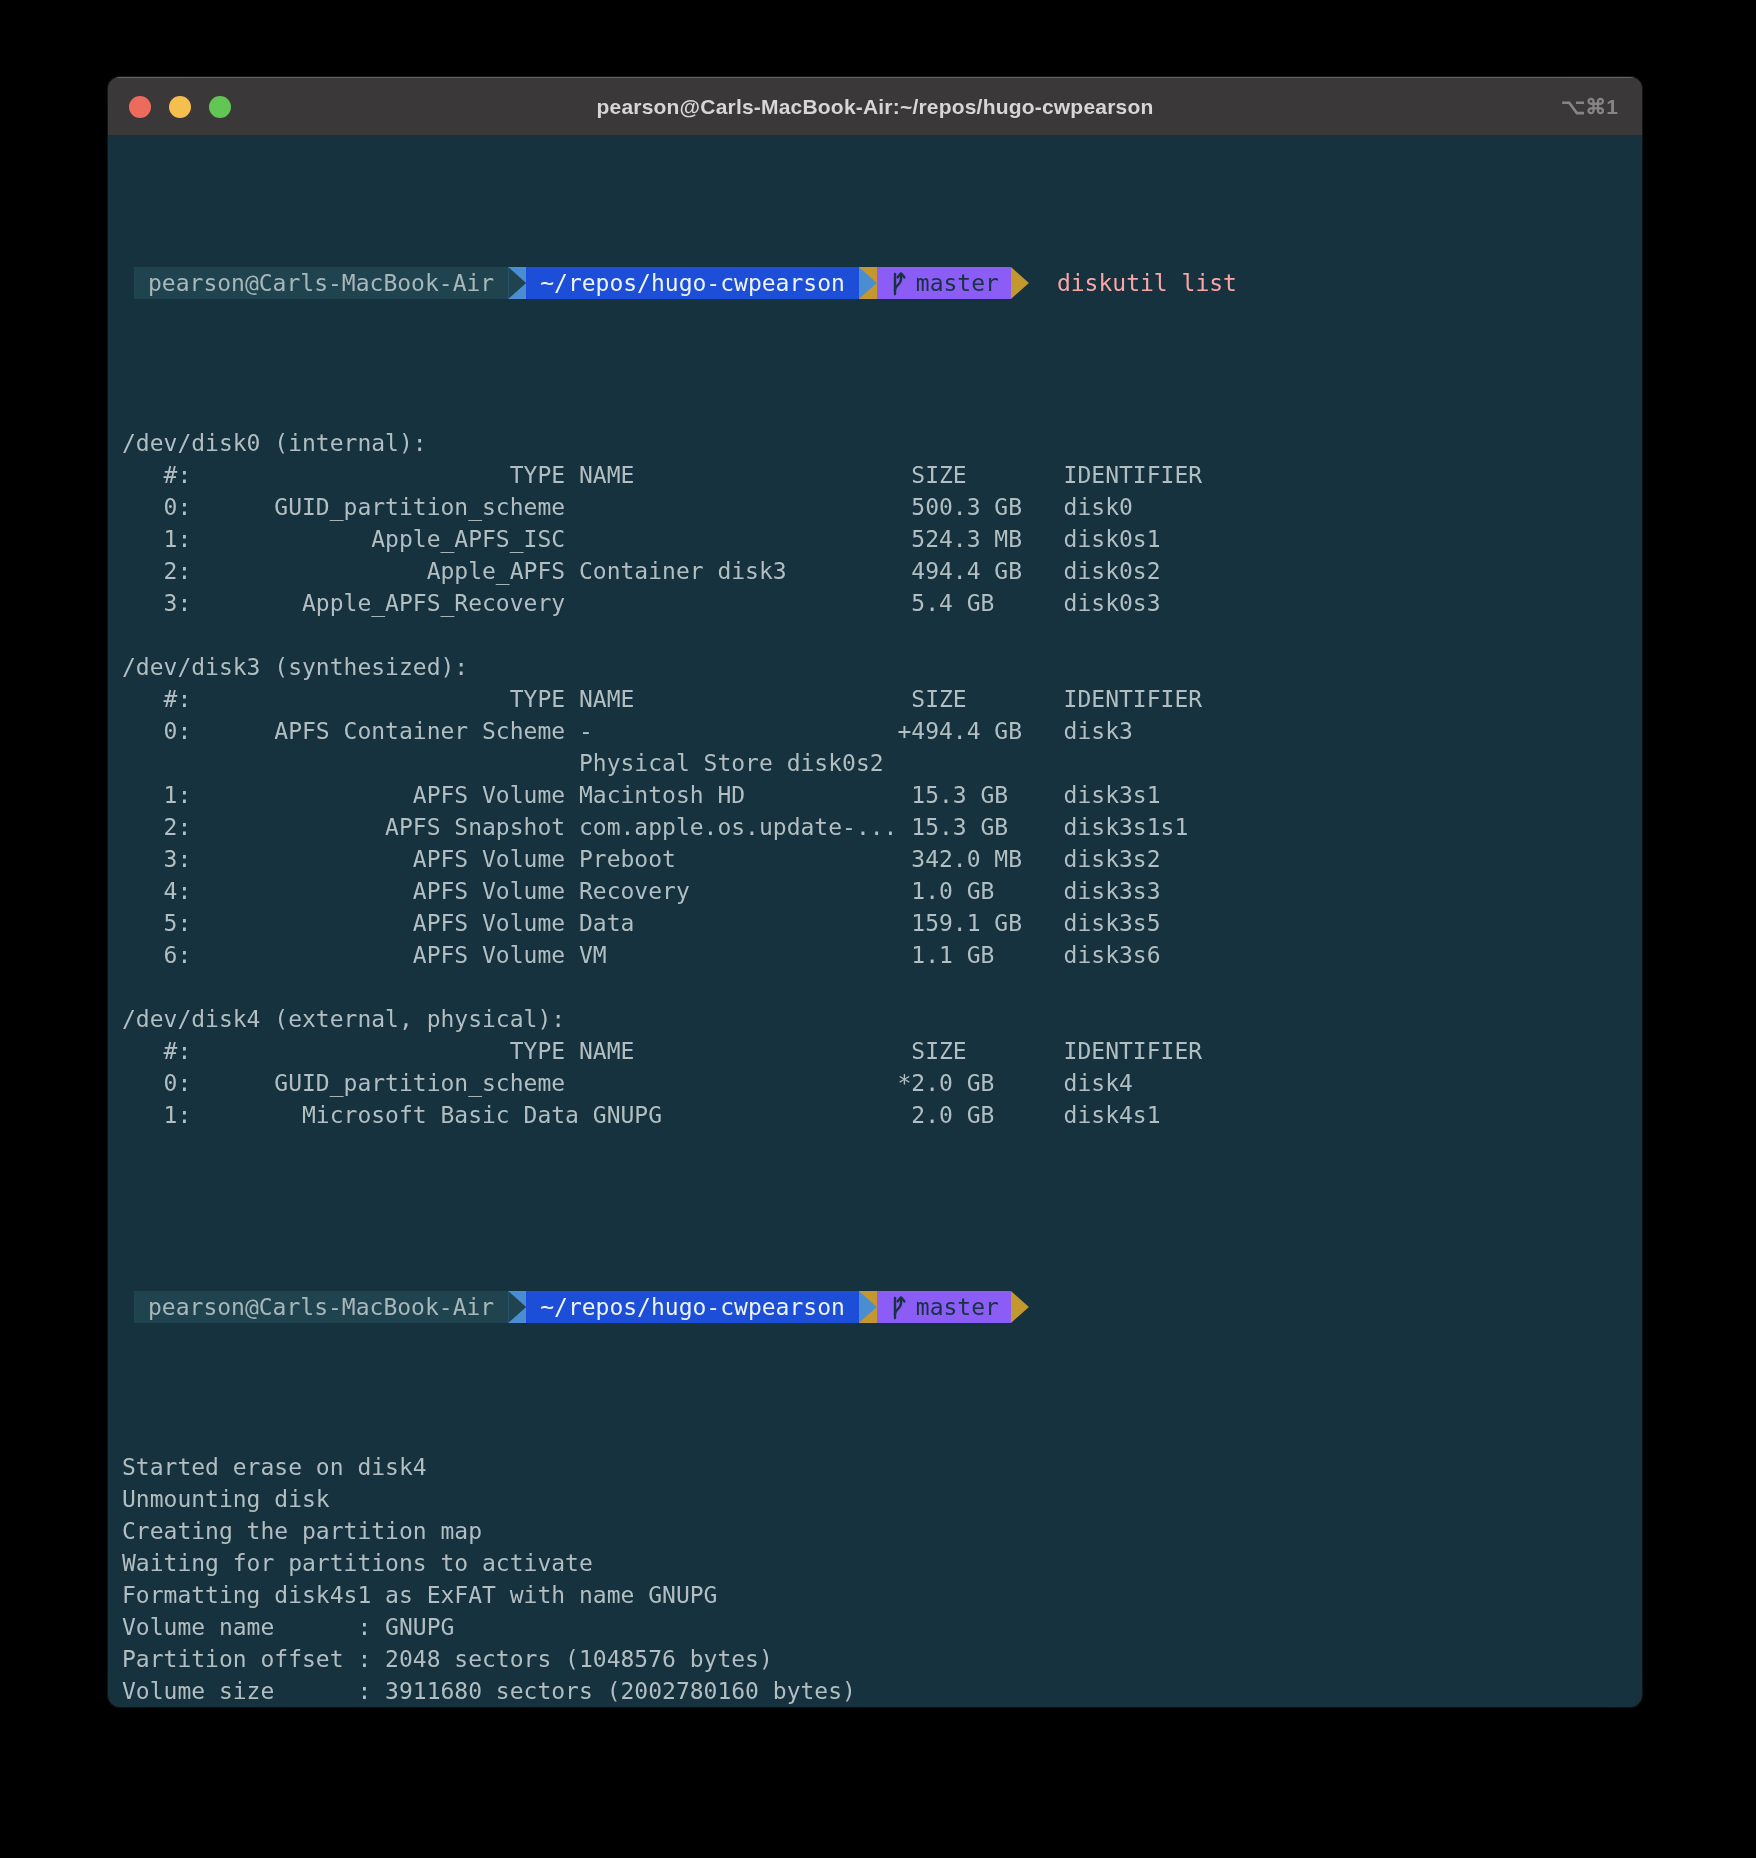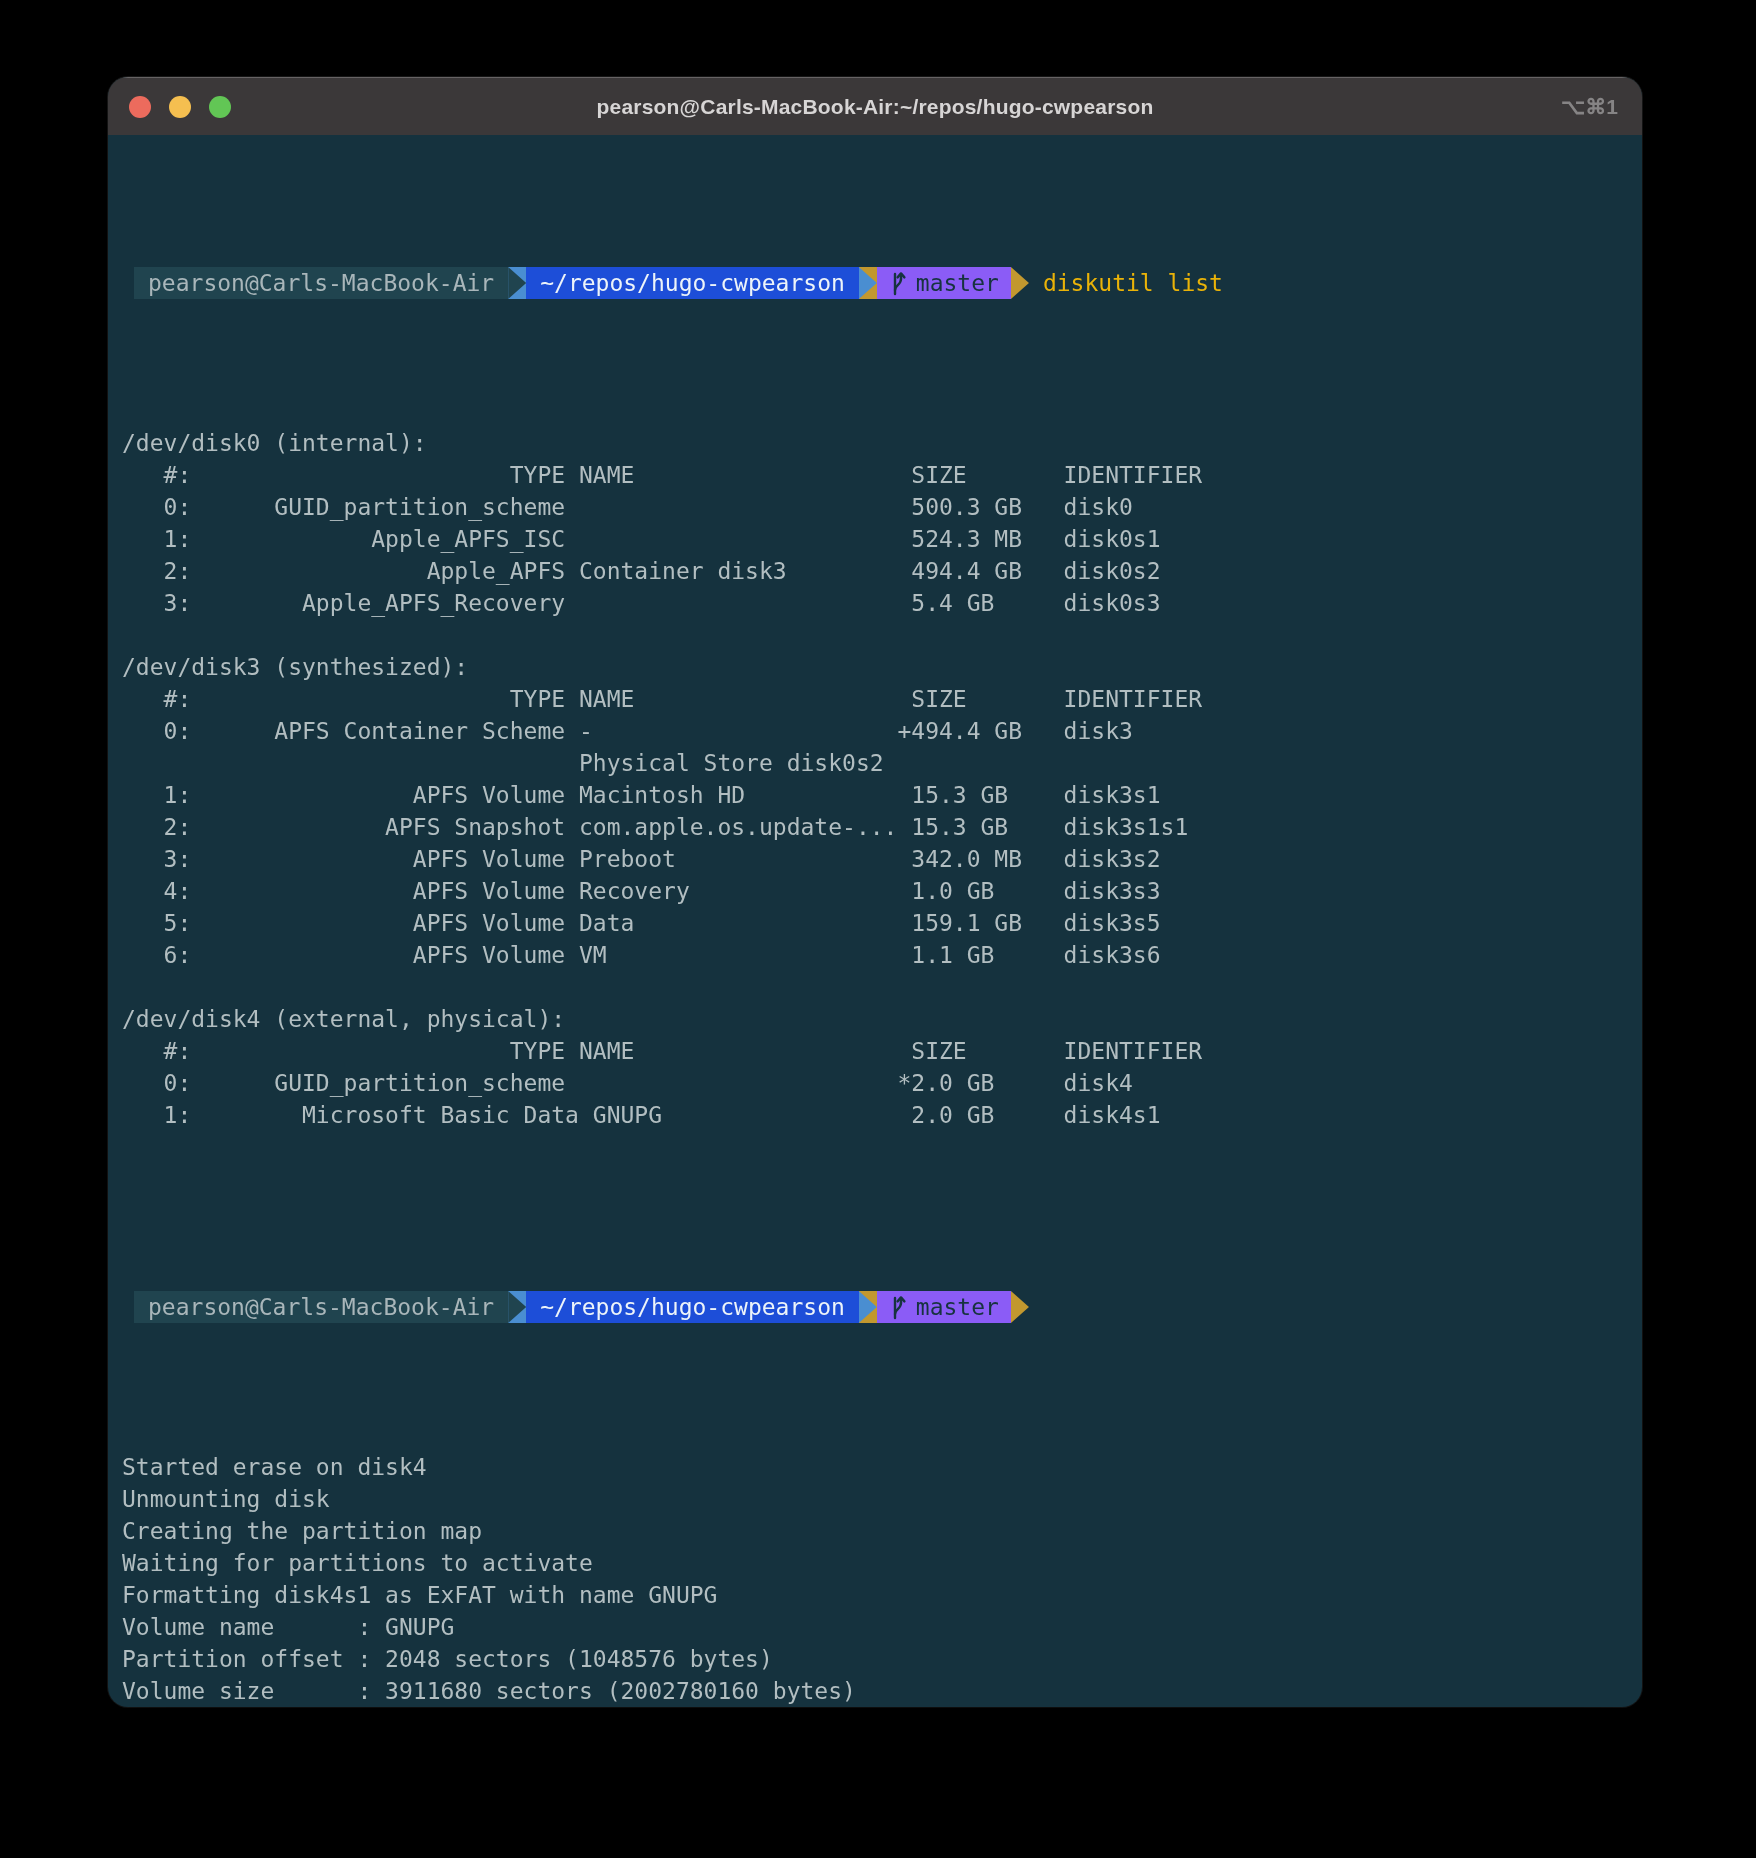--- a/index.html
+++ b/index.html
@@ -2,21 +2,21 @@
 <html><head>
 <meta charset="utf-8">
 <style>
   html,body{margin:0;padding:0;}
   body{
     width:1756px;height:1858px;background:#000;position:relative;
     font-family:"Liberation Sans", sans-serif;
   }
   .window{
     position:absolute;left:108px;top:77px;width:1534px;height:1630px;
-    background:#15323e;border-radius:20px;overflow:hidden;
+    background:#15323e;border-radius:12px;overflow:hidden;
     box-shadow:0 24px 70px rgba(0,0,0,.65), 0 0 0 1px rgba(255,255,255,.10);
   }
   .titlebar{
     position:relative;height:58px;background:#3b3839;
     border-top:1px solid rgba(255,255,255,.22);
     box-sizing:border-box;
     display:flex;align-items:center;
   }
   .traffic{position:absolute;left:21px;top:0;height:100%;display:flex;align-items:center;gap:18px;}
   .dot{width:22px;height:22px;border-radius:50%;display:inline-block;}
@@ -43,21 +43,21 @@
   .seg-dir{background:#1d4ed8;color:#edf4f9;padding:0 14px;}
   .seg-branch{background:#8b5cf6;color:#17333f;padding:0 12px;gap:9px;}
   .pl{width:18px;height:32px;position:relative;flex:0 0 18px;}
   .pl::before{content:'';position:absolute;inset:0;clip-path:polygon(0 0,100% 50%,0 100%);}
   .pl-host-dir{background:#4a8ed1;}
   .pl-host-dir::before{background:#20444f;}
   .pl-dir-branch{background:#c2982f;}
   .pl-dir-branch::before{background:#4a8ed1;}
   .pl-branch-end{background:transparent;}
   .pl-branch-end::before{background:#c2982f;}
-  .cmd{margin-left:14px;color:#eab308;line-height:32px;}
+  .cmd{margin-left:28px;color:#fca5a5;line-height:32px;}
   .branch-svg{display:block;}
 </style>
 </head>
 <body>
 
 <div class="window">
   <div class="titlebar">
     <div class="traffic">
       <span class="dot red"></span>
       <span class="dot yellow"></span>

